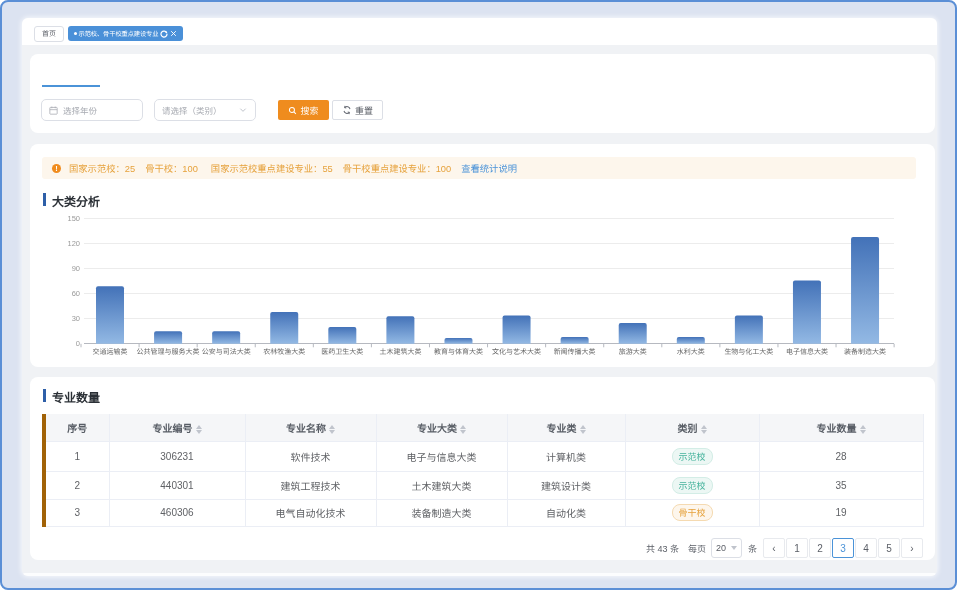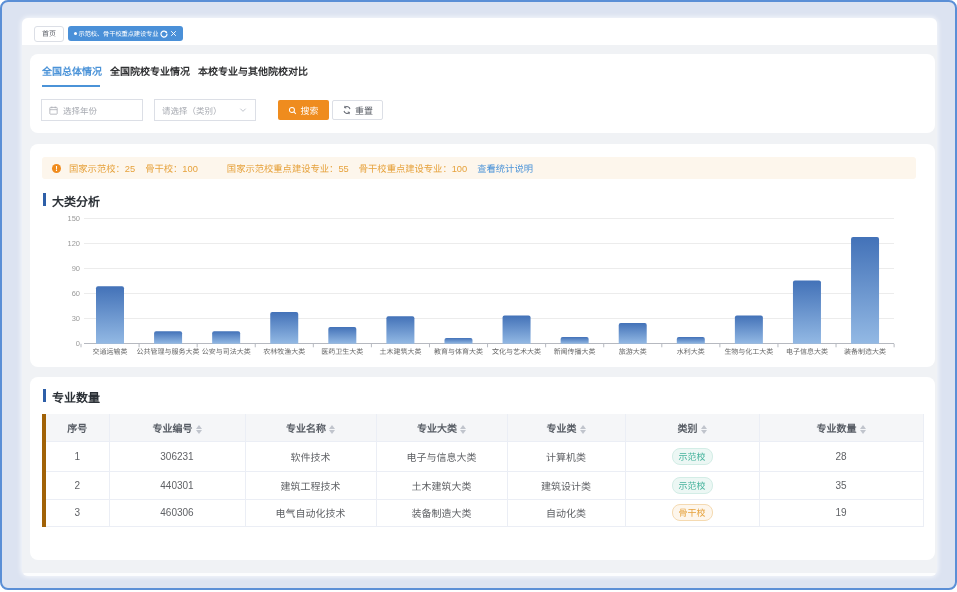--- a/index.html
+++ b/index.html
@@ -15,32 +15,32 @@
 .card { position:absolute; left:8px; width:905px; background:#fff; border-radius:8px; }
 .card1 { top:36px; height:79px; }
 .card2 { top:125.5px; height:223px; }
 .card3 { top:359px; height:183px; }
 
 .tabs { position:absolute; left:12px; top:9px; font-size:10px; font-weight:bold; color:#303133; }
 .tabs span { margin-right:8px; }
 .tab-act { color:#4b93d8; display:inline-block; position:relative; }
 .tab-underline { position:absolute; left:12px; top:31px; width:58px; height:2px; background:#4b93d8; }
 
-.inp { position:absolute; top:45px; height:22px; border:1px solid #dcdfe6; border-radius:0; background:#fff; font-size:8.5px; color:#a8abb2; display:flex; align-items:center; }
+.inp { position:absolute; top:45px; height:22px; border:1px solid #dcdfe6; border-radius:5px; background:#fff; font-size:8.5px; color:#a8abb2; display:flex; align-items:center; }
 .inp1 { left:11px; width:102px; padding-left:7px; }
 .inp2 { left:124px; width:102px; padding-left:7px; }
 .btn { position:absolute; top:46px; height:20px; border-radius:2px; font-size:9px; display:flex; align-items:center; justify-content:center; gap:3px; }
 .btn-search { left:248px; width:51px; background:#ef8c1e; color:#fff; }
 .btn-reset { left:302px; width:51px; background:#fff; border:1px solid #dcdfe6; color:#5a5e66; }
 
 .alert { position:absolute; left:12px; top:13.5px; width:874px; height:22px; background:#fdf6ec; border-radius:3px; display:flex; align-items:center; font-size:9.3px; color:#e6a23c; padding-left:8px; white-space:nowrap; }
 .alert .ic { width:9px; height:9px; background:#f08c1e; color:#fff; border-radius:50%; font-size:7.5px; line-height:9px; text-align:center; margin:0 8px 0 2px; flex:none; font-weight:bold; }
 .alert a { color:#4b93d8; text-decoration:none; }
 .alert span { display:inline-block; }
-#sg2 { margin-left:10px; } #sg3 { margin-left:29px; } #sg4 { margin-left:10px; } #sg5 { margin-left:12px; } #sg6 { margin-left:10px; }
+#sg2 { margin-left:10px; } #sg3 { margin-left:13px; } #sg4 { margin-left:10px; } #sg5 { margin-left:12px; } #sg6 { margin-left:10px; }
 
 .sec-title { position:absolute; font-size:12px; font-weight:bold; color:#2b3036; }
 .sec-bar { position:absolute; width:3px; height:13px; background:#2e5fa8; }
 
 .tbl { position:absolute; left:12px; top:37px; width:879px; border-collapse:collapse; table-layout:fixed; font-size:10px; color:#606266; }
 .tbl th { background:#f5f6f8; font-weight:bold; color:#595e66; height:27px; border-bottom:1px solid #ebeef5; border-right:1px solid #ebeef5; font-size:10px; }
 .tbl tr:nth-child(2) td { height:30px; } .tbl tr:nth-child(3) td { height:28px; } .tbl tr:nth-child(4) td { height:27px; }
 .tbl td { height:28.5px; text-align:center; border-bottom:1px solid #ebeef5; border-right:1px solid #ebeef5; }
 .tbl th:first-child, .tbl td:first-child { border-left:4px solid #a16207; }
 .ttag { display:inline-block; width:41px; height:17px; line-height:16px; border-radius:8px; font-size:9px; }
@@ -73,21 +73,20 @@
           <path d="M13.2 5.2 A6 6 0 1 0 14 8" stroke-linecap="round" fill="none"></path>
           <path d="M13.4 2.2v3.2h-3.2" fill="#fff" stroke="none"></path>
         </svg>
       <svg width="7" height="7" viewBox="0 0 12 12" stroke="#fff" stroke-width="1.6">
           <path d="M2 2l8 8M10 2l-8 8"></path>
         </svg>
     </div>
   </div>
 
   <div class="card card1">
-    <div class="tabs"><span class="tab-act">全国总体情况</span><span>全国院校专业情况</span><span>本校专业与其他院校对比</span></div>
     <div class="tab-underline"></div>
     <div class="inp inp1">
       <svg width="9" height="9" viewBox="0 0 16 16" stroke="#a8abb2" fill="none" stroke-width="1.4" style="margin-right:5px">
           <rect x="1.5" y="2.5" width="13" height="12" rx="1"></rect>
           <path d="M1.5 6.5h13M5 1v3M11 1v3"></path>
         </svg>
       选择年份
     </div>
     <div class="inp inp2">
       请选择（类别）
@@ -234,14 +233,27 @@
             <td>3</td>
             <td>460306</td>
             <td>电气自动化技术</td>
             <td>装备制造大类</td>
             <td>自动化类</td>
             <td><span class="ttag ttag-w">骨干校</span></td>
             <td>19</td>
           </tr>
     </tbody>
       </table>
+    <div class="pager">
+      <span class="total">共 43 条</span>
+      <span class="lbl">每页</span>
+      <span class="psel">20<span class="car"></span></span>
+      <span class="lbl">条</span>
+      <span class="pbox parr">‹</span>
+      <span class="pbox">1</span>
+      <span class="pbox">2</span>
+      <span class="pbox act">3</span>
+      <span class="pbox">4</span>
+      <span class="pbox">5</span>
+      <span class="pbox parr">›</span>
+    </div>
   </div>
 </div>
 
 </body></html>

